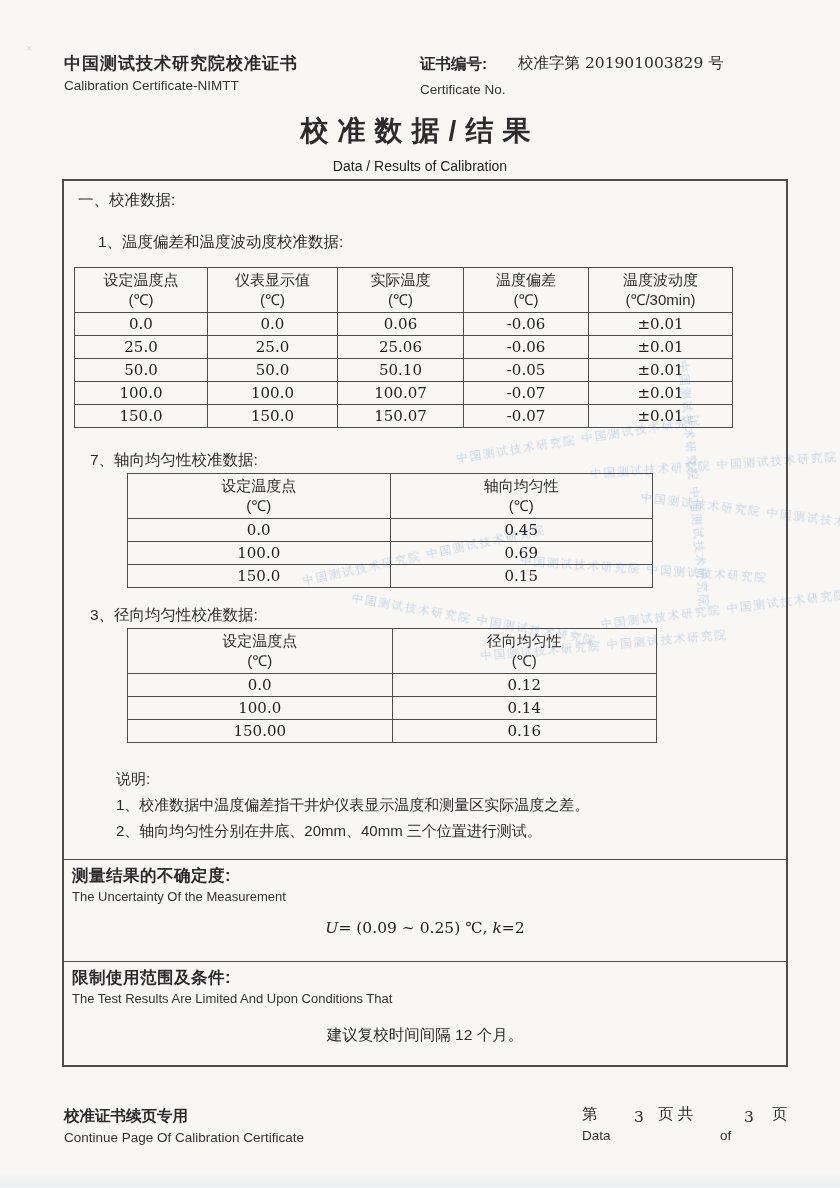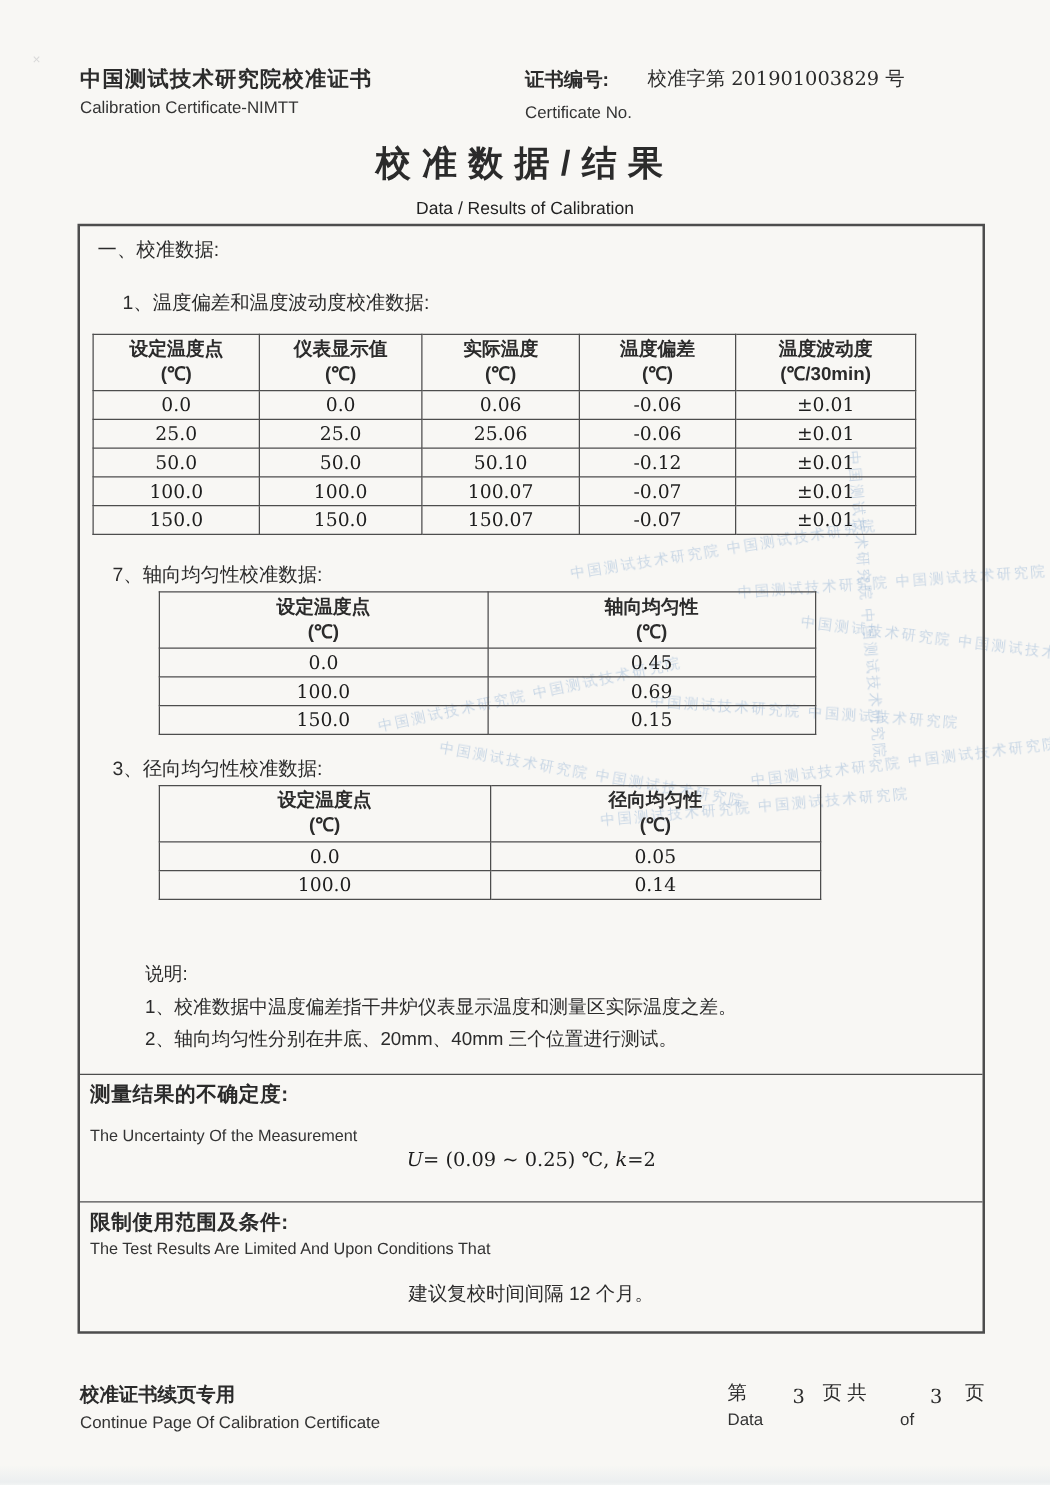--- a/index.html
+++ b/index.html
@@ -26,36 +26,36 @@
   .divider{position:absolute;left:0;width:100%;border-top:1.5px solid #4d4d4d;}
   .sec-heading{position:absolute;font-size:15.5px;}
   .h-sec1{left:14px;top:9px;}
   .h-sub1{left:34px;top:51px;}
   .h-sub2{left:26px;top:269px;}
   .h-sub3{left:26px;top:424px;}
   
   table.cal{border-collapse:collapse;position:absolute;table-layout:fixed;
     border:1.5px solid #4d4d4d;}
   table.cal th,table.cal td{border:1px solid #4d4d4d;text-align:center;padding:0;}
-  table.cal th{font-size:15px;font-weight:700;line-height:20px;padding:2px 0;}
+  table.cal th{font-size:15px;font-weight:400;line-height:20px;padding:2px 0;}
   table.cal td{font-size:15px;font-family:"DejaVu Serif", serif;height:22px;line-height:22px;color:#1e1e1e;}
   .t1{left:10px;top:86px;width:658px;}
   .t2{left:63px;top:292px;width:526px;}
   .t3{left:63px;top:447px;width:530px;}
   
   .notes-heading{left:52px;top:589px;font-size:15px;}
   .note-item{font-size:15px;}
   .note-1{left:52px;top:615px;}
   .note-2{left:52px;top:641px;}
   .div-1{top:678px;}
   .div-2{top:780px;}
   .blk-heading{position:absolute;left:8px;font-size:16.5px;font-weight:700;letter-spacing:0.5px;}
   .blk-en{position:absolute;left:8px;font-size:13px;color:#333;}
   .unc-cn{top:684px;}
-  .unc-en{top:708px;margin-top:12px;}
+  .unc-en{top:708px;}
   .formula{position:absolute;left:0;width:100%;top:738px;text-align:center;
     font-size:15.5px;font-family:"DejaVu Serif", serif;color:#1e1e1e;}
   .formula .it{font-style:italic;}
   .lim-cn{top:786px;}
   .lim-en{top:810px;}
   .lim-statement{position:absolute;left:0;width:100%;top:844px;text-align:center;font-size:15.5px;}
   
   .foot-cn{left:64px;top:1106px;font-size:15.5px;font-weight:700;}
   .foot-en{left:64px;top:1130px;font-size:13.5px;color:#333;}
   .pg{position:absolute;font-size:15.5px;}
@@ -157,21 +157,21 @@
             <td>25.0</td>
             <td>25.0</td>
             <td>25.06</td>
             <td>-0.06</td>
             <td>±0.01</td>
           </tr>
           <tr>
             <td>50.0</td>
             <td>50.0</td>
             <td>50.10</td>
-            <td>-0.12</td>
+            <td>-0.05</td>
             <td>±0.01</td>
           </tr>
           <tr>
             <td>100.0</td>
             <td>100.0</td>
             <td>100.07</td>
             <td>-0.07</td>
             <td>±0.01</td>
           </tr>
           <tr>
@@ -232,25 +232,29 @@
             </th>
             <th>
               <div>径向均匀性</div>
               <div>(℃)</div>
             </th>
           </tr>
         </thead>
         <tbody>
           <tr>
             <td>0.0</td>
-            <td>0.05</td>
+            <td>0.12</td>
           </tr>
           <tr>
             <td>100.0</td>
             <td>0.14</td>
+          </tr>
+          <tr>
+            <td>150.00</td>
+            <td>0.16</td>
           </tr>
         </tbody>
       </table>
 
     <div class="abs notes-heading">说明:</div>
     <div class="abs note-item note-1">1、校准数据中温度偏差指干井炉仪表显示温度和测量区实际温度之差。</div>
     <div class="abs note-item note-2">2、轴向均匀性分别在井底、20mm、40mm 三个位置进行测试。</div>
 
     <div class="divider div-1"></div>
 

